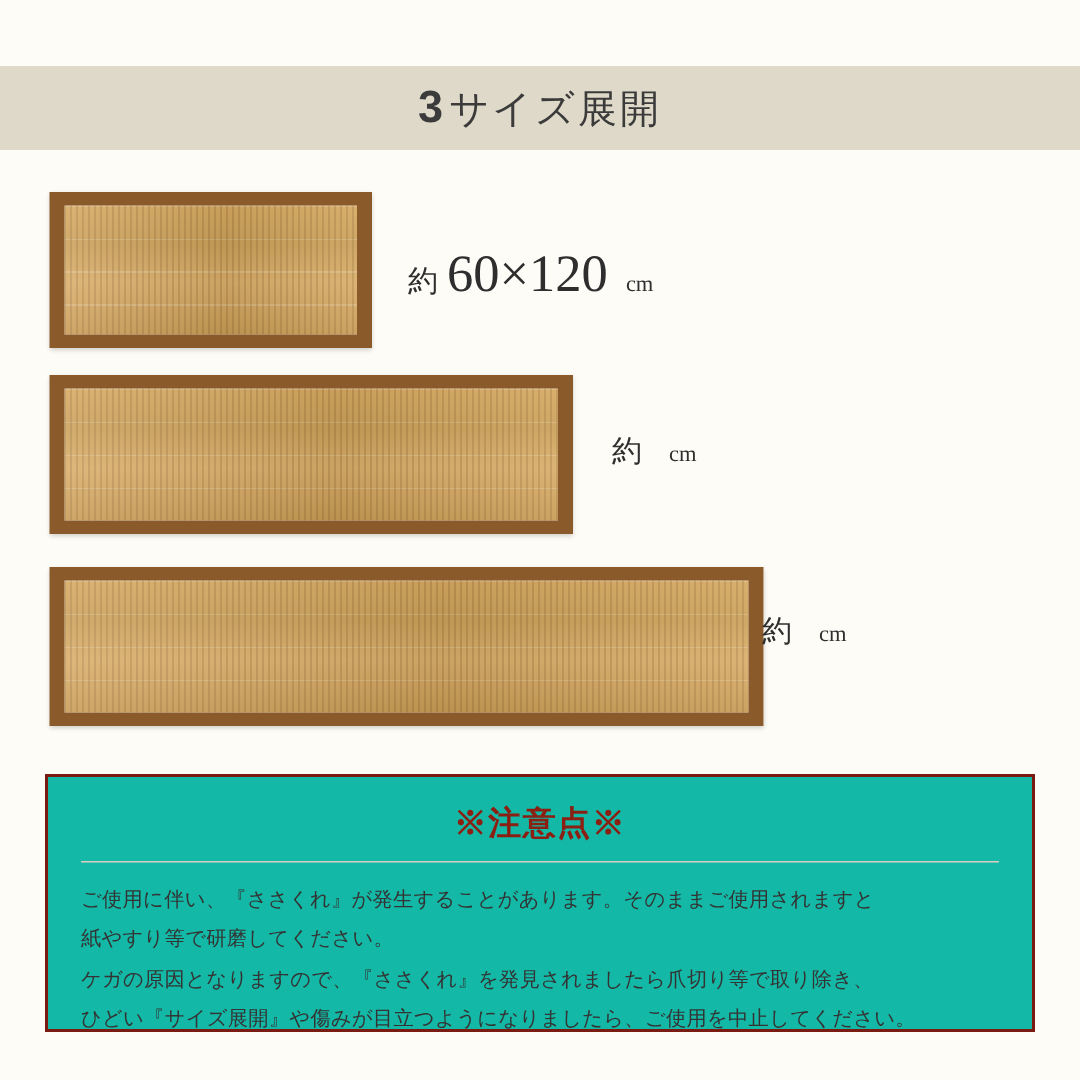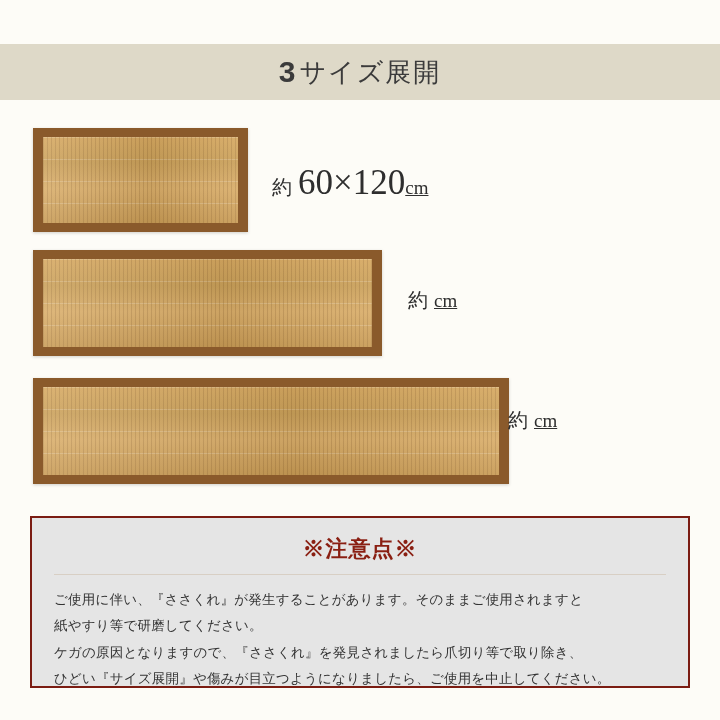--- a/index.html
+++ b/index.html
@@ -116,38 +116,37 @@
   .size-label .yaku {
     font-size: 20px;
     margin-right: 6px;
     font-family: "Liberation Sans", sans-serif;
   }
   .size-label .dim {
     font-size: 35px;
     letter-spacing: 0px;
   }
   .size-label .unit {
-    font-size: 19px;
-    margin-left: 0;
-    text-decoration: underline;
+    font-size: 15px;
+    margin-left: 12px;
   }
   #label-120 { left: 272px; top: 163px; }
   #label-180 { left: 408px; top: 287px; }
   #label-240 { left: 508px; top: 407px; }
 
   
   .notice {
     position: absolute;
     left: 30px;
     top: 516px;
     width: 660px;
     height: 172px;
     box-sizing: border-box;
     border: 2px solid #7b1c12;
-    background: #e5e5e5;
+    background: #14b8a6;
     padding: 14px 22px 14px 22px;
   }
   .notice-title {
     text-align: center;
     color: #8a1f12;
     font-size: 22px;
     font-weight: 700;
     letter-spacing: 1px;
     margin-top: 2px;
     margin-bottom: 10px;

